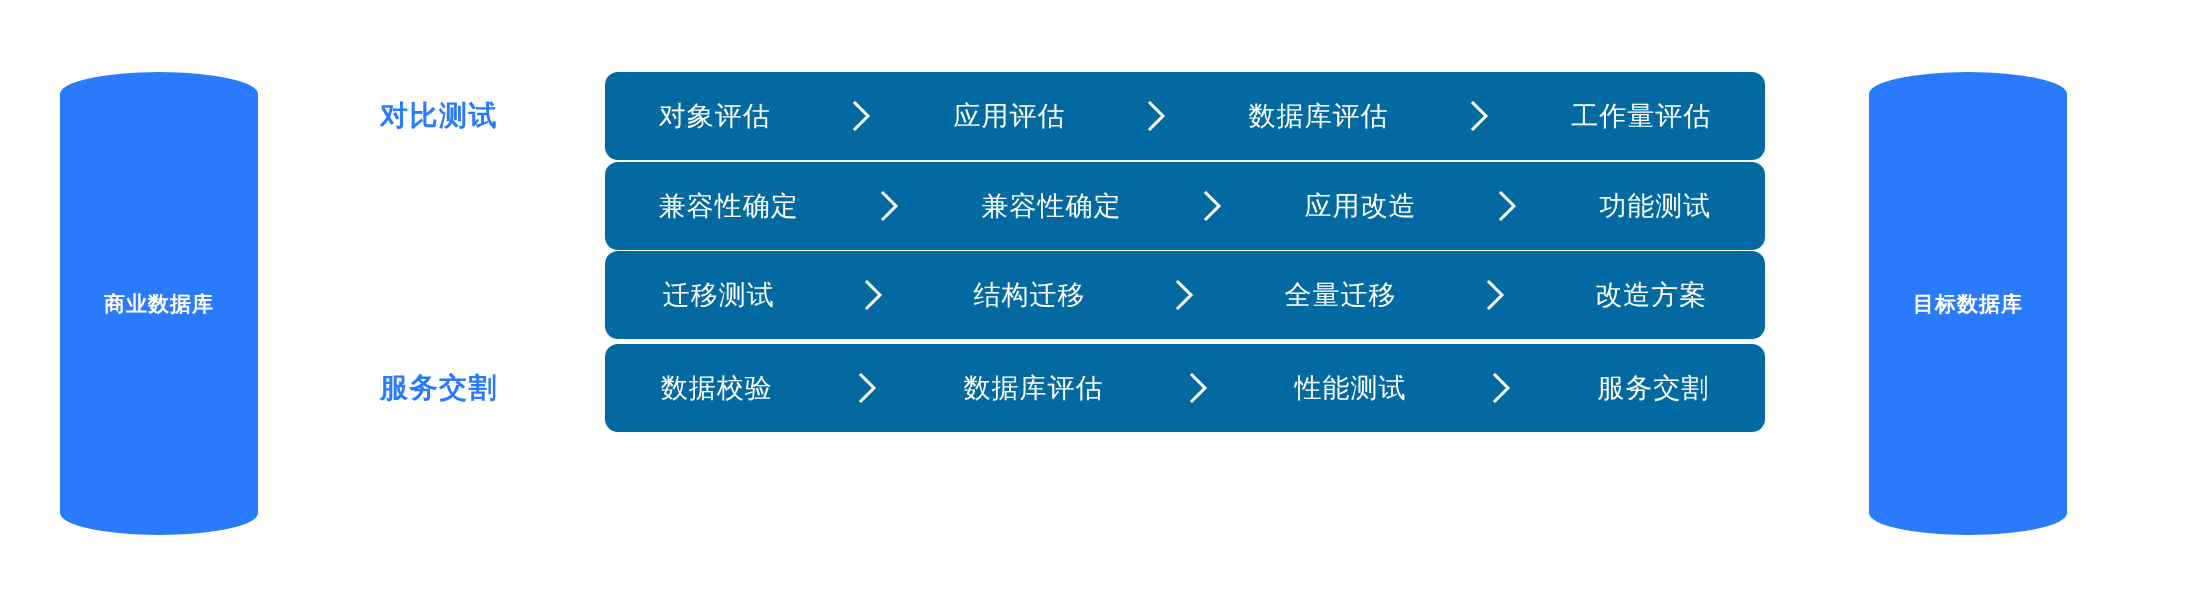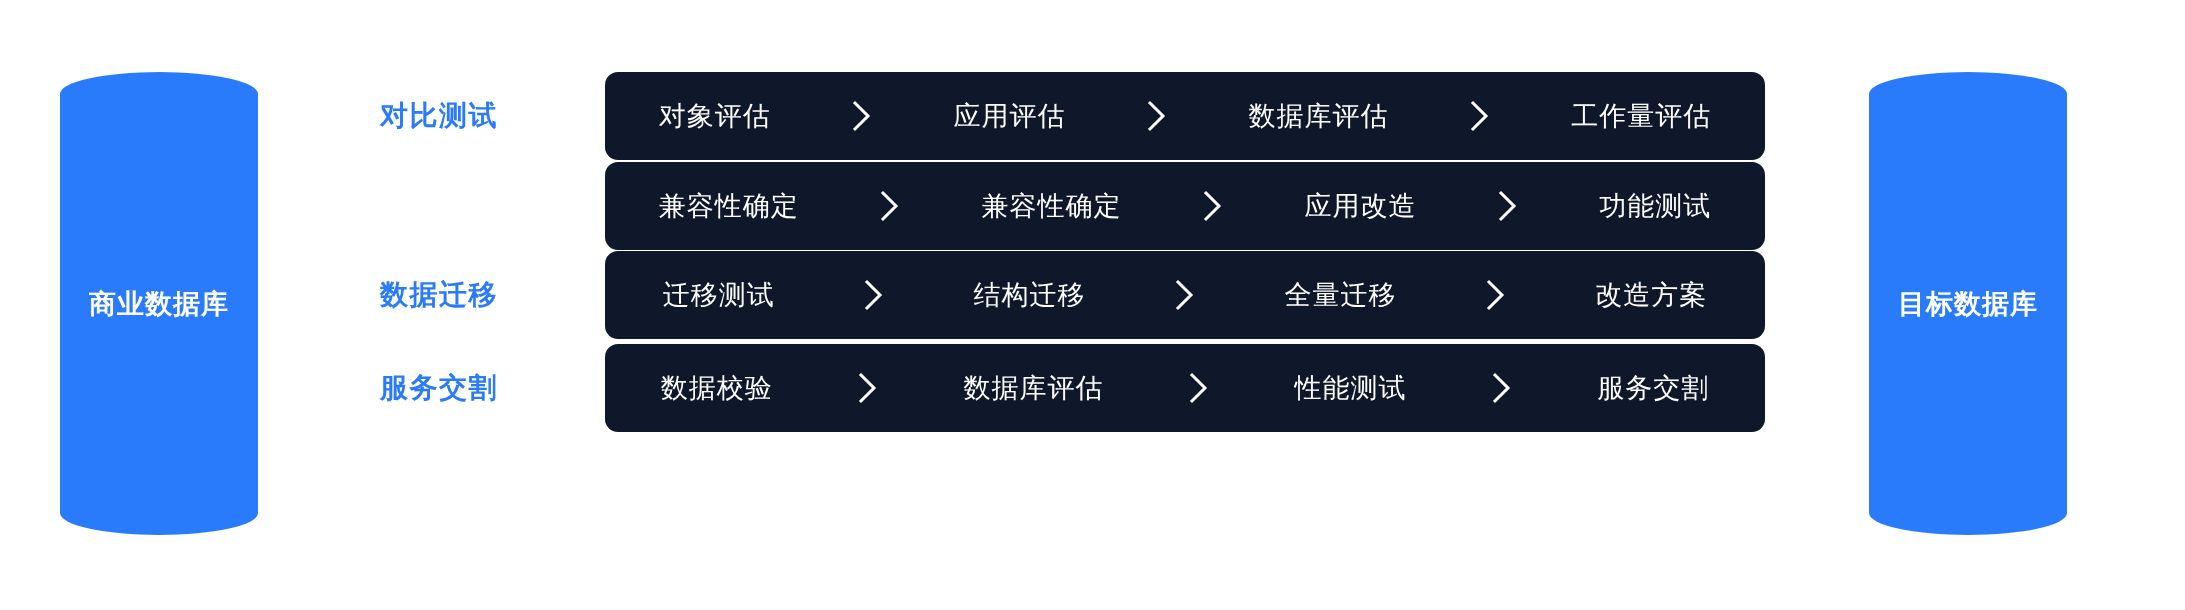--- a/index.html
+++ b/index.html
@@ -58,21 +58,21 @@
   .cyl-label {
     position: absolute;
     left: 0;
     top: 0;
     width: 198px;
     height: 463px;
     display: flex;
     align-items: center;
     justify-content: center;
     color: #ffffff;
-    font-size: 27px;
+    font-size: 21px;
     font-weight: bold;
     letter-spacing: 1px;
     z-index: 3;
     white-space: nowrap;
   }
 
   
   .row {
     position: absolute;
     left: 0;
@@ -99,21 +99,21 @@
     letter-spacing: 1.5px;
     white-space: nowrap;
   }
 
   .pill {
     position: absolute;
     left: 605px;
     top: 0;
     width: 1160px;
     height: 88px;
-    background: #0f172a;
+    background: #0369a1;
     border-radius: 13px;
     display: flex;
     align-items: center;
     justify-content: space-around;
     box-sizing: border-box;
     padding: 16px 14px;
   }
 
   .step {
     color: #ffffff;
@@ -196,21 +196,20 @@
       <span class="chev">
         <svg width="20" height="32" viewBox="0 0 20 32">
             <polyline points="3,3 16,16 3,29" fill="none" stroke="#ffffff" stroke-width="3" stroke-linecap="square"></polyline>
           </svg>
       </span>
       <span class="step">功能测试</span>
     </div>
   </div>
 
   <div class="row row-2">
-    <div class="row-label">数据迁移</div>
     <div class="pill">
       <span class="step">迁移测试</span>
       <span class="chev">
         <svg width="20" height="32" viewBox="0 0 20 32">
             <polyline points="3,3 16,16 3,29" fill="none" stroke="#ffffff" stroke-width="3" stroke-linecap="square"></polyline>
           </svg>
       </span>
       <span class="step">结构迁移</span>
       <span class="chev">
         <svg width="20" height="32" viewBox="0 0 20 32">

